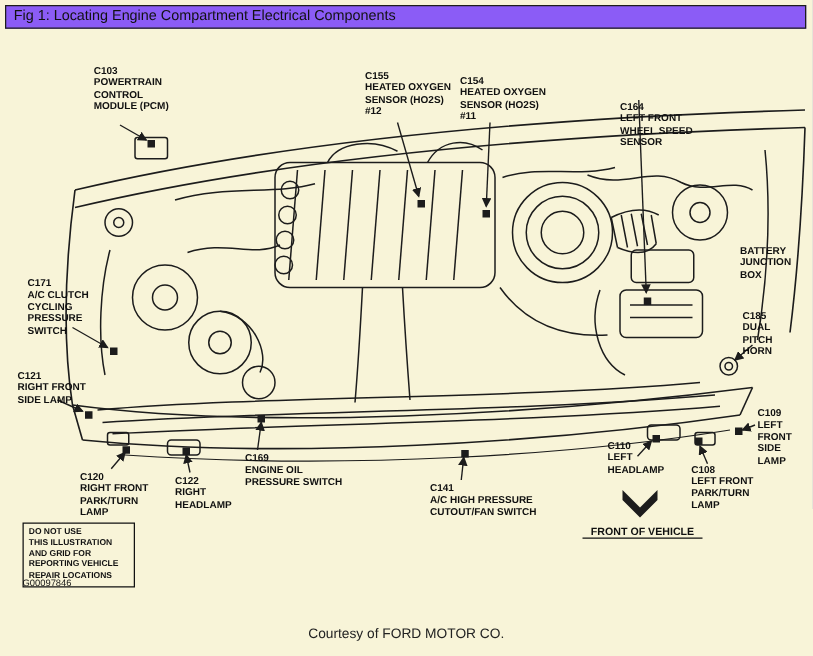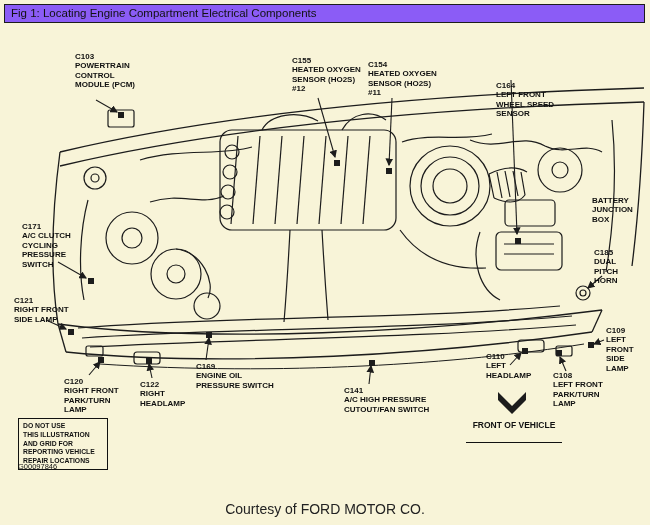--- a/index.html
+++ b/index.html
@@ -30,25 +30,25 @@
   }
   .disclaimer {
     position: absolute; left: 18px; top: 418px; width: 90px;
     border: 1px solid #111;
     padding: 3px 4px;
     font-weight: bold;
     font-size: 6.8px; line-height: 1.3;
     white-space: pre-line;
   }
   .gnum { position: absolute; left: 18px; top: 462px; font-size: 7.5px; color: #111; }
-  .courtesy { position: absolute; left: 0; right: 0; top: 501px; text-align: center; font-size: 14px; color: #222; }
+  .courtesy { position: absolute; left: 0; right: 0; top: 501px; text-align: center; font-size: 11px; color: #222; }
   .fov {
     position: absolute; left: 466px; top: 420px; width: 96px;
     text-align: center; font-weight: bold; font-size: 8.5px;
-    border-bottom: 1.5px solid #111; padding-bottom: 12px;
+    border-bottom: 1.5px solid #111; padding-bottom: 0;
   }
 </style>
 </head>
 <body>
 
 <div id="screen">
 
   <div class="titlebar">Fig 1: Locating Engine Compartment Electrical Components</div>
 
   <svg class="art" width="650" height="525" viewBox="0 0 650 525">

